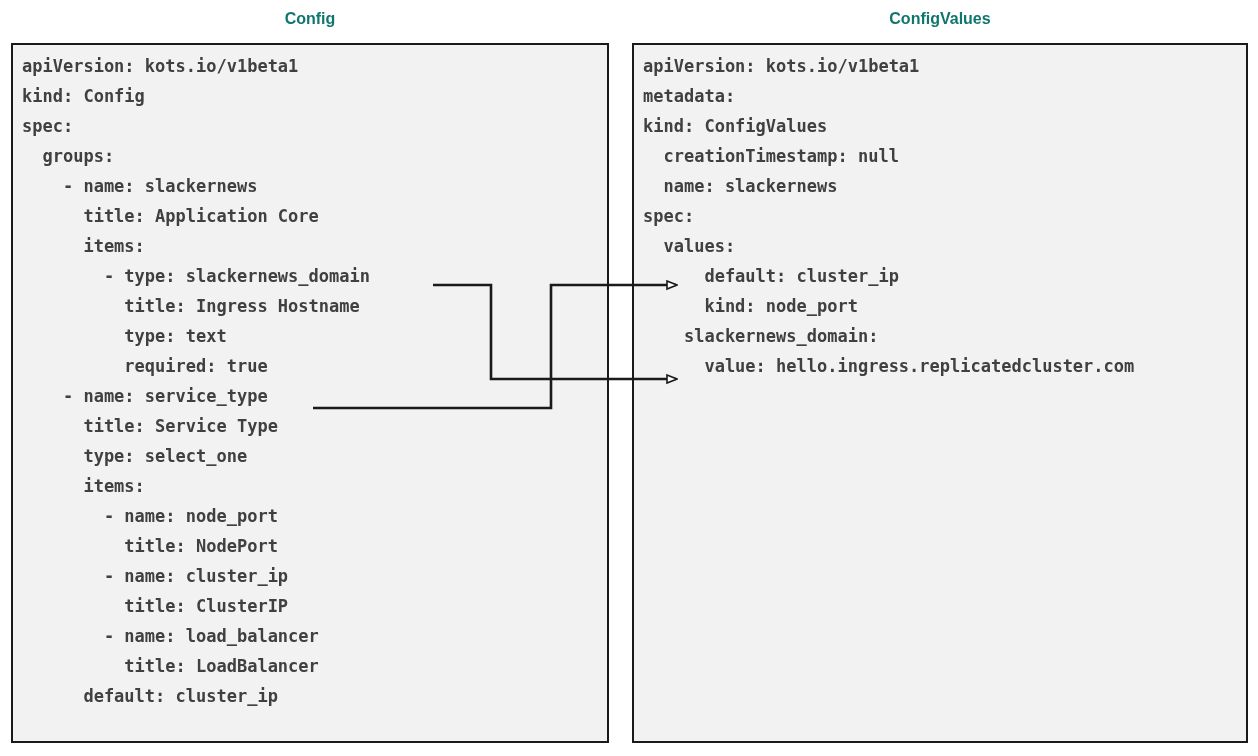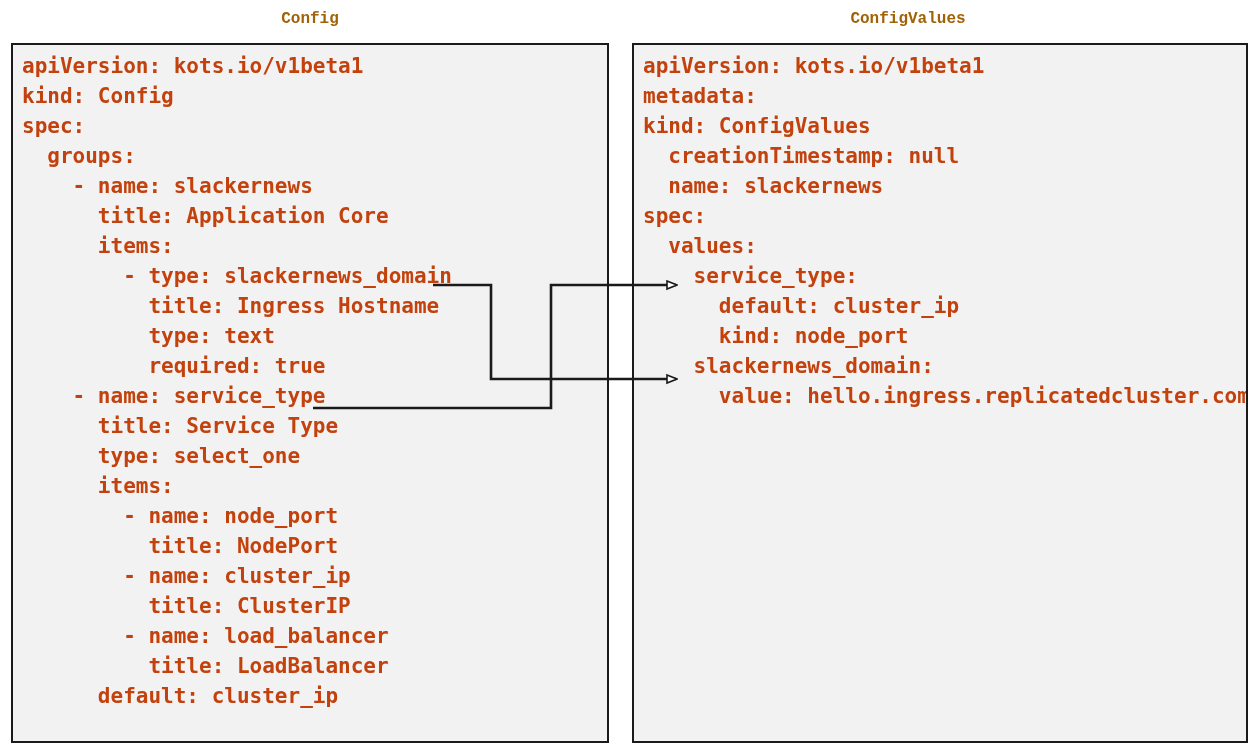--- a/index.html
+++ b/index.html
@@ -17,24 +17,24 @@
 
   .stage {
     position: absolute;
     left: 0; top: 0;
     width: 1258px;
     height: 756px;
   }
 
   .panel-title {
     position: absolute;
-    font-family: Liberation Mono, monospace;
+    font-family: Liberation Sans, sans-serif;
     font-size: 16px;
     font-weight: bold;
-    color: #a16207;
+    color: #0f766e;
     text-align: center;
     white-space: nowrap;
     letter-spacing: 0px;
   }
 
   .panel {
     position: absolute;
     background: #f2f2f2;
     border: 2px solid #1a1a1a;
     box-sizing: border-box;
@@ -61,44 +61,44 @@
     top: 0;
     padding: 6px 0 0 0;
     margin: 0;
   }
 
   .code-line {
     position: relative;
     height: 30px;
     line-height: 30px;
     font-family: "DejaVu Sans Mono", "Liberation Mono", monospace;
-    font-size: 21px;
+    font-size: 17px;
     font-weight: bold;
-    color: #c2410c;
+    color: #404040;
     white-space: pre;
     padding-left: 9px;
   }
 
   .connectors {
     position: absolute;
     left: 0;
     top: 0;
     width: 1258px;
     height: 756px;
     pointer-events: none;
   }
 </style>
 </head>
 <body>
 
 <div class="stage">
 
   <div class="panel-title" style="left:11px; top:10px; width:598px;">Config</div>
 
-  <div class="panel-title" style="left:600px; top:10px; width:616px;">ConfigValues</div>
+  <div class="panel-title" style="left:632px; top:10px; width:616px;">ConfigValues</div>
 
   <div class="panel" id="panel-config">
     <div class="code-block" id="config-code">
         <div class="code-line">apiVersion: kots.io/v1beta1</div>
         <div class="code-line">kind: Config</div>
         <div class="code-line">spec:</div>
         <div class="code-line">  groups:</div>
         <div class="code-line">    - name: slackernews</div>
         <div class="code-line">      title: Application Core</div>
         <div class="code-line">      items:</div>
@@ -122,21 +122,20 @@
 
   <div class="panel" id="panel-configvalues">
     <div class="code-block" id="configvalues-code">
         <div class="code-line">apiVersion: kots.io/v1beta1</div>
         <div class="code-line">metadata:</div>
         <div class="code-line">kind: ConfigValues</div>
         <div class="code-line">  creationTimestamp: null</div>
         <div class="code-line">  name: slackernews</div>
         <div class="code-line">spec:</div>
         <div class="code-line">  values:</div>
-        <div class="code-line">    service_type:</div>
         <div class="code-line">      default: cluster_ip</div>
         <div class="code-line">      kind: node_port</div>
         <div class="code-line">    slackernews_domain:</div>
         <div class="code-line">      value: hello.ingress.replicatedcluster.com</div>
       </div>
   </div>
 
   <svg class="connectors" width="1258" height="756" viewBox="0 0 1258 756">
     <defs>
       <marker id="arrowhead" markerWidth="12" markerHeight="12" refX="10" refY="5" orient="auto" markerUnits="userSpaceOnUse">

